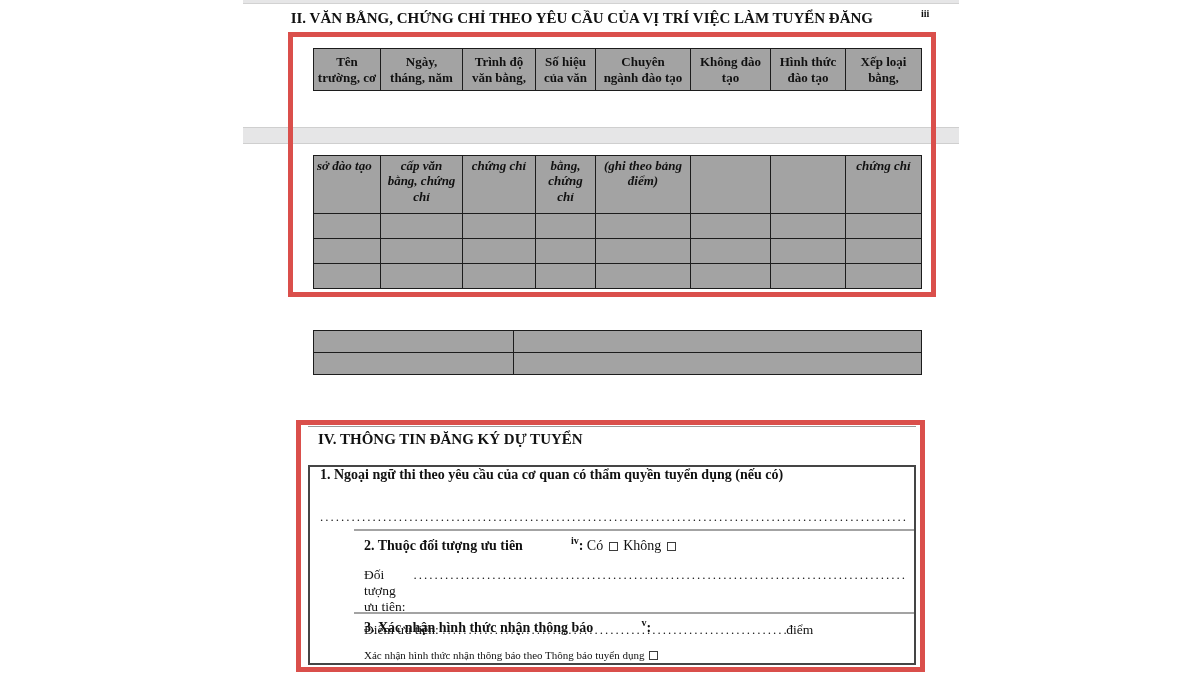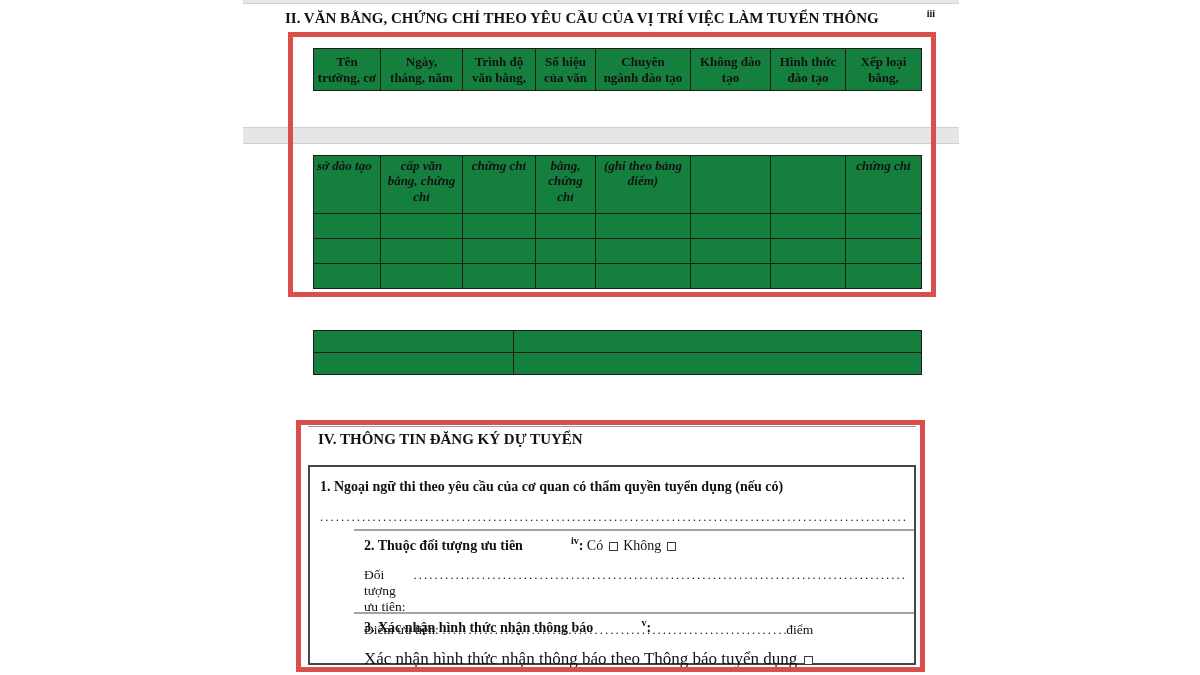--- a/index.html
+++ b/index.html
@@ -12,21 +12,21 @@
                background:#e6e6e7; border-top:1px solid #cfcfcf; border-bottom:1px solid #cfcfcf; }
 
   .sec2-title { position:absolute; left:260px; top:10px; width:700px; text-align:center;
                 font-weight:bold; font-size:15px; }
   sup.fn { font-size:10px; font-weight:bold; vertical-align:super; line-height:0;padding-left:48px; }
 
   .hl-box { position:absolute; border:5px solid #da4f4b; background:transparent; }
   .hl-box.box1 { left:288px; top:32px;  width:648px; height:265px; }
   .hl-box.box2 { left:296px; top:420px; width:629px; height:252px; }
 
-  table.doc { border-collapse:collapse; table-layout:fixed; position:absolute; background:#15803d; }
+  table.doc { border-collapse:collapse; table-layout:fixed; position:absolute; background:#a3a3a3; }
   table.doc th, table.doc td { border:1px solid #1c1c1c; font-size:13px; line-height:1.18;
                                white-space:pre-line; overflow:hidden; }
   table.doc th { font-weight:bold; text-align:center; padding:2px 1px; }
 
   .tbl-p1 { left:313px; top:48px; width:608px; }
   .tbl-p1 th { height:42px; vertical-align:middle; }
 
   .tbl-p2 { left:313px; top:155px; width:608px; }
   .tbl-p2 th { height:58px; vertical-align:top; padding-top:3px;font-style:italic; }
   .tbl-p2 th.cell-left { text-align:left; padding-left:3px; }
@@ -56,34 +56,34 @@
   .dots { display:inline-block; overflow:hidden; white-space:nowrap; vertical-align:bottom;
           letter-spacing:2px; font-size:13px; color:#222; }
   .dots.full { position:absolute; left:10px; right:8px; bottom:4px; }
   .fill-line { font-size:13.5px; display:flex; align-items:baseline; }
   .fill-line .dots { flex:1 1 auto; }
   .fill-line .dots.fixed { flex:0 0 auto; width:344px; }
 
   .chk { display:inline-block; width:9px; height:9px; border:1px solid #3c3c3c;
          background:#fff; margin:0 2px; transform:translateY(1px); }
 
-  .r1-label { padding-top:12px; font-weight:bold; }
+  .r1-label { padding-top:0; font-weight:bold; }
   .r2-line1 { padding-top:7px; margin-bottom:13px; }
   .r2-line2 { margin-bottom:7px; }
   .r3-line1 { padding-top:6px; font-weight:bold; margin-bottom:13px; }
-  .r3-line2 { font-size:17px; }
+  .r3-line2 { font-size:11px; }
 </style>
 </head>
 <body>
 
 <div class="screen">
 
   <div class="strip-top"></div>
 
-  <div class="sec2-title"><span>II. VĂN BẰNG, CHỨNG CHỈ THEO YÊU CẦU CỦA VỊ TRÍ VIỆC LÀM TUYỂN THÔNG</span><sup class="fn">iii</sup></div>
+  <div class="sec2-title"><span>II. VĂN BẰNG, CHỨNG CHỈ THEO YÊU CẦU CỦA VỊ TRÍ VIỆC LÀM TUYỂN ĐĂNG</span><sup class="fn">iii</sup></div>
 
   <table class="doc tbl-p1">
     <colgroup>
       <col style="width:67px">
         <col style="width:82px">
         <col style="width:73px">
         <col style="width:60px">
       <col style="width:95px">
         <col style="width:80px">
         <col style="width:75px">

